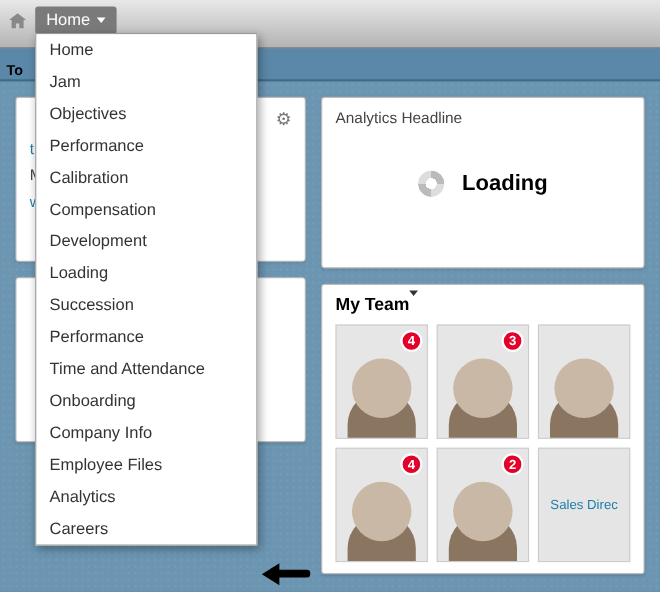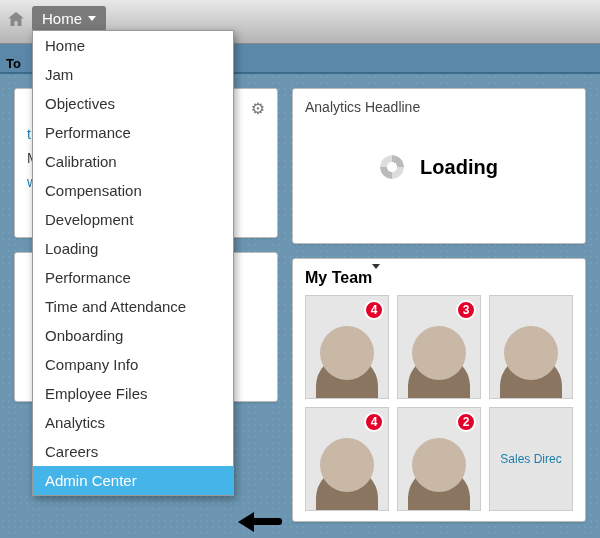--- a/index.html
+++ b/index.html
@@ -201,26 +201,26 @@
 
 <ul class="dropdown" id="nav-dropdown">
     <li>Home</li>
     <li>Jam</li>
     <li>Objectives</li>
     <li>Performance</li>
     <li>Calibration</li>
     <li>Compensation</li>
     <li>Development</li>
     <li>Loading</li>
+    <li>Succession</li>
     <li>Performance</li>
     <li>Time and Attendance</li>
     <li>Onboarding</li>
     <li>Company Info</li>
     <li>Employee Files</li>
     <li>Analytics</li>
     <li>Careers</li>
-    <li class="highlight">Admin Center</li>
   </ul>
 
 <div class="pointer-arrow">
   <div class="head"></div>
     <div class="shaft"></div>
 </div>
 
 </body></html>

